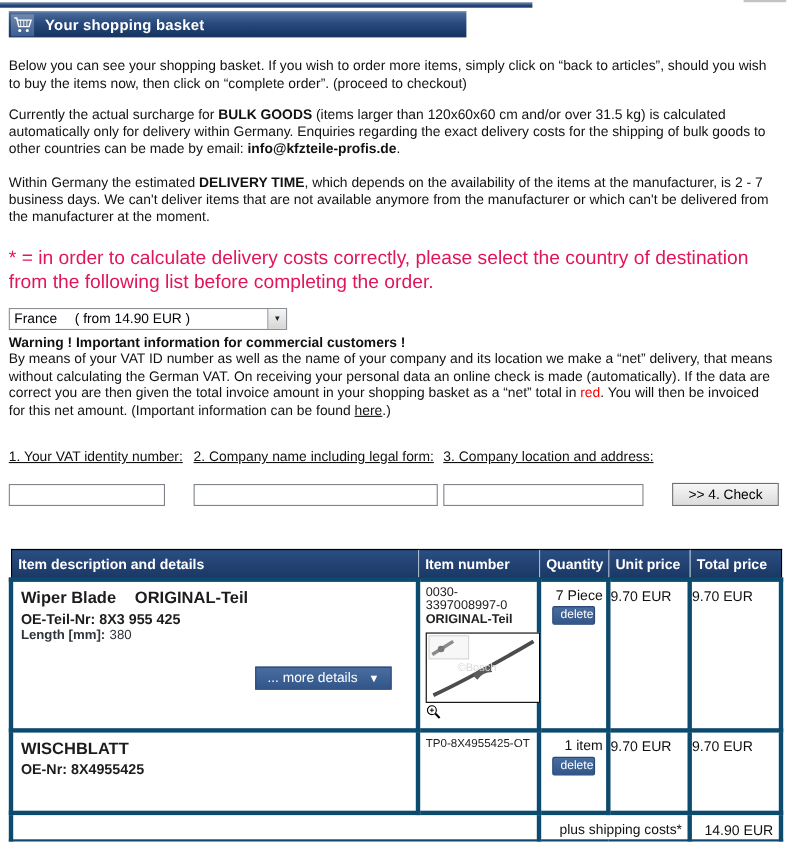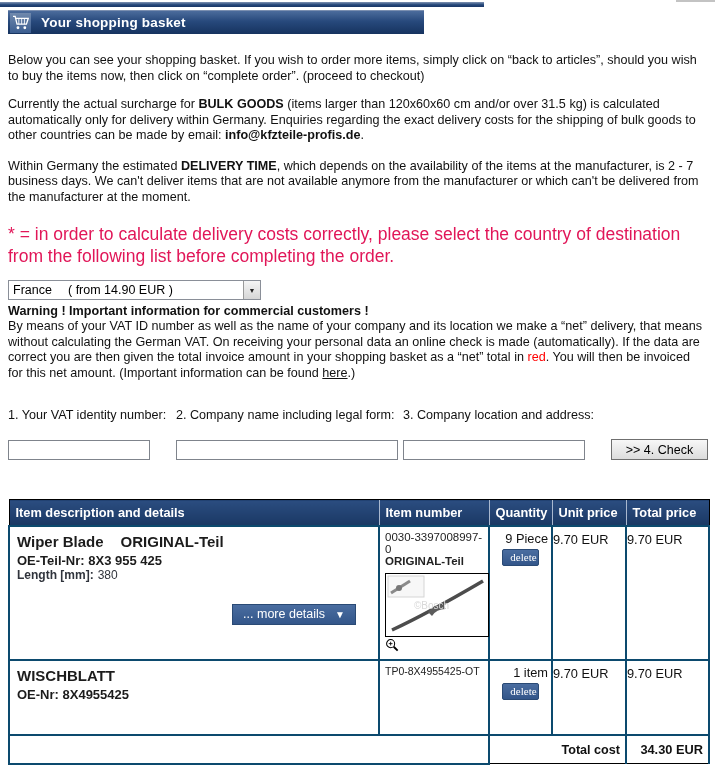--- a/index.html
+++ b/index.html
@@ -34,41 +34,41 @@
   .country-select .sel-country { width:55px; }
   .sel-arrow-box { width:17px; height:18px; border-left:1px solid #9a9a9a;
     background:linear-gradient(180deg,#f5f5f5,#d6d6d6); display:flex; align-items:center; justify-content:center; }
   .sel-arrow-box span { font-size:7px; color:#222; }
 
   .warn-title { margin-top:4px; font-weight:bold; font-size:12.6px; line-height:15px; }
   .warn-body { line-height:15.5px; font-size:12.6px; }
   .warn-red { color:#ff0000; }
   .warn-link { color:#111; text-decoration:underline; cursor:pointer; }
 
-  .vat-labels { margin-top:27px; display:flex; font-size:12.6px; }
+  .vat-labels { margin-top:27px; display:flex; font-size:12.6px;text-decoration:underline; }
   .vat-labels .l1 { width:168px; }
   .vat-labels .l2 { width:227px; }
   .vat-labels .l3 { flex:1; }
   .vat-inputs { margin-top:17px; display:flex; align-items:center; }
   .vat-inputs input { height:20px; border:1px solid #7f848c; background:#fff; font-family:"Liberation Sans",sans-serif; font-size:12px; padding:0 3px; }
   .in1 { width:142px; margin-right:26px; }
   .in2 { width:222px; margin-right:5px; }
   .in3 { width:182px; }
   .check-btn { margin-left:auto; width:97px; height:21px; font-size:12.5px; color:#000;
     background:linear-gradient(180deg,#f7f7f7,#dcdcdc); border:1px solid #6f6f6f; cursor:pointer;
     font-family:"Liberation Sans",sans-serif; }
 
   
   table.basket { margin-top:39px; border-collapse:collapse; width:700px; table-layout:fixed; }
   table.basket th { background:linear-gradient(180deg,#2b4d80,#1a3864); color:#fff; font-size:12.8px; font-weight:bold;
     text-align:left; padding:5px 6px; height:26px;
     border-top:1px solid #000; border-bottom:1px solid #000; border-left:1px solid #a9b8cf; }
   table.basket th:first-child { border-left:1px solid #000; }
   table.basket th:last-child { border-right:1px solid #000; }
-  table.basket td { border:2px solid #0c4a6e; vertical-align:top; }
+  table.basket td { border:4px solid #0c4a6e; vertical-align:top; }
   tr.row1 td { height:122px; }
   tr.row2 td { height:75px;margin-top:39px; }
 
   .desc-cell { padding:6px 6px 4px 7px; }
   .prod-title { font-size:15px; font-weight:bold; color:#1c1c1c; }
   .prod-title .variant { margin-left:17px; }
   .prod-oe { font-size:13px; font-weight:bold; margin-top:3px; color:#1c1c1c; }
   .prod-attr { font-size:12px; color:#30343c; }
   .prod-attr .attr-label { font-weight:bold; margin-right:4px; }
   .more-wrap { text-align:right; padding-right:16px; margin-top:22px; }
@@ -80,21 +80,21 @@
   .itemno-cell { padding:4px 5px; font-size:11.5px; color:#222; }
   .itemno-cell .itype { font-weight:bold; }
   .itemno-cell.small { font-size:10.5px; }
   .prod-img { position:relative; width:104px; height:64px; border:1px solid #000; background:#fff; margin-top:6px; }
   .watermark { position:absolute; left:28px; top:26px; font-size:10px; color:#d9d9d9; }
   .zoom-wrap { margin-top:1px; }
 
   .qty-cell { padding:4px 3px; }
   .qty-val { text-align:right; font-size:12.8px; }
   .del-wrap { text-align:center; margin-top:3px; }
-  .del-btn { font-size:11px; padding:1px 1px 2px 7px; border-radius:2px;font-family:Liberation Serif, serif; }
+  .del-btn { font-size:11px; padding:1px 1px 2px 7px; border-radius:2px; }
   .price-cell { text-align:left; font-size:12.8px; padding:5px 5px 0 0; }
 
   td.noborder { border:none; background:#fff; }
   tr.foot1 td { height:26px; }
   tr.foot2 td { height:27px; }
   td.foot-label { border-top:none; border-bottom:none; text-align:right; font-size:12.6px; padding:6px 5px 0 0; }
   td.foot-val { border-top:none; border-bottom:none; text-align:right; font-size:12.8px; padding:6px 5px 0 0; }
   tr.foot2 td.foot-label, tr.foot2 td.foot-val { border-bottom:1px solid #000; vertical-align:bottom; padding-bottom:6px; font-weight:bold; }
 </style>
 </head>
@@ -195,21 +195,21 @@
         </div>
         <div class="zoom-wrap">
           <svg width="15" height="15" viewBox="0 0 16 16">
             <circle cx="6" cy="6" r="4.3" fill="none" stroke="#000" stroke-width="1.1"></circle>
             <path d="M6 4 v4 M4 6 h4" stroke="#000" stroke-width="0.9"></path>
             <path d="M9.3 9.3 L13.5 13.5" stroke="#000" stroke-width="2"></path>
           </svg>
         </div>
       </td>
       <td class="qty-cell">
-        <div class="qty-val">9 Piece</div>
+        <div class="qty-val">7 Piece</div>
         <div class="del-wrap"><button class="blue-btn del-btn">delete</button></div>
       </td>
       <td class="price-cell">9.70 EUR</td>
       <td class="price-cell">9.70 EUR</td>
     </tr>
 
     <tr class="row2">
       <td class="desc-cell">
         <div class="prod-title">
           <span>WISCHBLATT</span>
@@ -220,20 +220,25 @@
         <div>TP0-8X4955425-OT</div>
       </td>
       <td class="qty-cell">
         <div class="qty-val">1 item</div>
         <div class="del-wrap"><button class="blue-btn del-btn">delete</button></div>
       </td>
       <td class="price-cell">9.70 EUR</td>
       <td class="price-cell">9.70 EUR</td>
     </tr>
 
+    <tr class="foot1">
+      <td colspan="2" class="noborder"></td>
+      <td colspan="2" class="foot-label">plus shipping costs*</td>
+      <td class="foot-val">14.90 EUR</td>
+    </tr>
     <tr class="foot2">
       <td colspan="2" class="noborder"></td>
       <td colspan="2" class="foot-label">Total cost</td>
       <td class="foot-val">34.30 EUR</td>
     </tr>
   </tbody>
     </table>
 
 </div>
 

